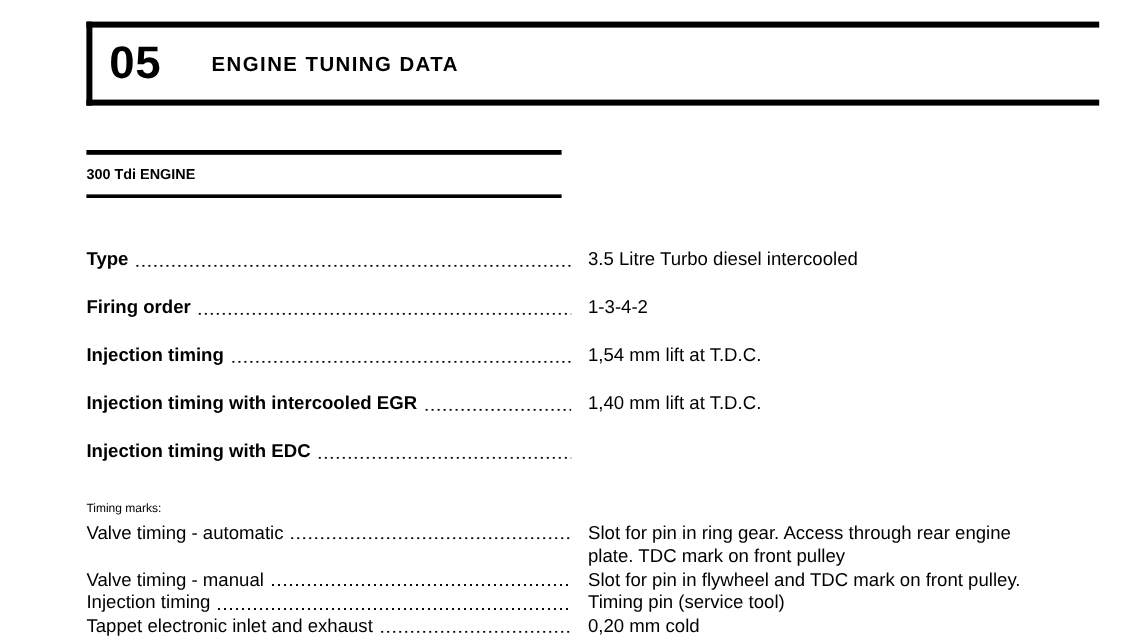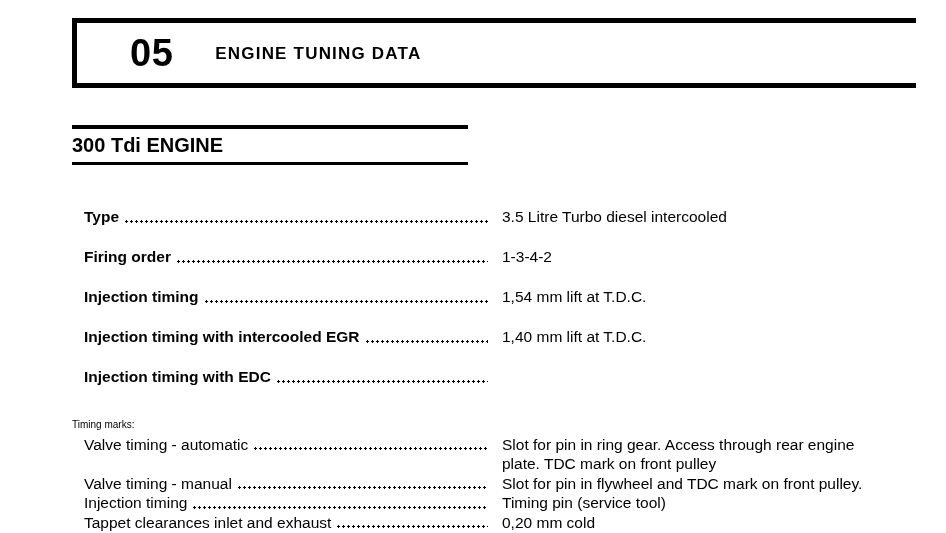--- a/index.html
+++ b/index.html
@@ -23,21 +23,20 @@
     left: 72px;
     top: 18px;
     width: 844px;
     height: 70px;
     box-sizing: border-box;
     border-top: 5px solid #000;
     border-bottom: 5px solid #000;
     border-left: 5px solid #000;
     display: flex;
     align-items: center;
-    padding-left: 39px;
   }
   .chapter-number {
     font-size: 38px;
     font-weight: bold;
     line-height: 1;
     margin-left: 14px;
     letter-spacing: 0.5px;
   }
   .chapter-title {
     margin: 0 0 0 42px;
@@ -53,21 +52,21 @@
     left: 72px;
     top: 125px;
     width: 396px;
     box-sizing: border-box;
     border-top: 4px solid #000;
     border-bottom: 3px solid #000;
     padding: 7px 0 8px 0;
   }
   .section-title {
     margin: 0;
-    font-size: 20px;
+    font-size: 12px;
     font-weight: bold;
     line-height: 18px;
   }
 
   
   .spec-list {
     position: absolute;
     left: 72px;
     top: 207px;
     width: 800px;
@@ -84,21 +83,20 @@
   .spec-row.bold .spec-label { font-weight: bold; }
   .spec-row.plain {
     line-height: 19.5px;
     margin-bottom: 0;
   }
   .label-cell {
     flex: none;
     width: 418px;
     display: flex;
     align-items: flex-end;
-    margin-left: 12px;
   }
   .spec-label {
     white-space: nowrap;
   }
   .dot-leader {
     flex: 1;
     height: 3px;
     align-self: flex-end;
     margin: 0 14px 3.5px 5px;
     background-image: radial-gradient(circle, #000 1px, rgba(0,0,0,0) 1.15px);
@@ -195,20 +193,20 @@
     <div class="spec-row plain">
       <div class="label-cell">
         <span class="spec-label">Injection timing</span>
         <span class="dot-leader"></span>
       </div>
       <div class="spec-value">Timing pin (service tool)</div>
     </div>
 
     <div class="spec-row plain">
       <div class="label-cell">
-        <span class="spec-label">Tappet clearances inlet and exhaust</span>
+        <span class="spec-label">Tappet electronic inlet and exhaust</span>
         <span class="dot-leader"></span>
       </div>
       <div class="spec-value">0,20 mm cold</div>
     </div>
 
   </main>
 </div>
 
 </body></html>

